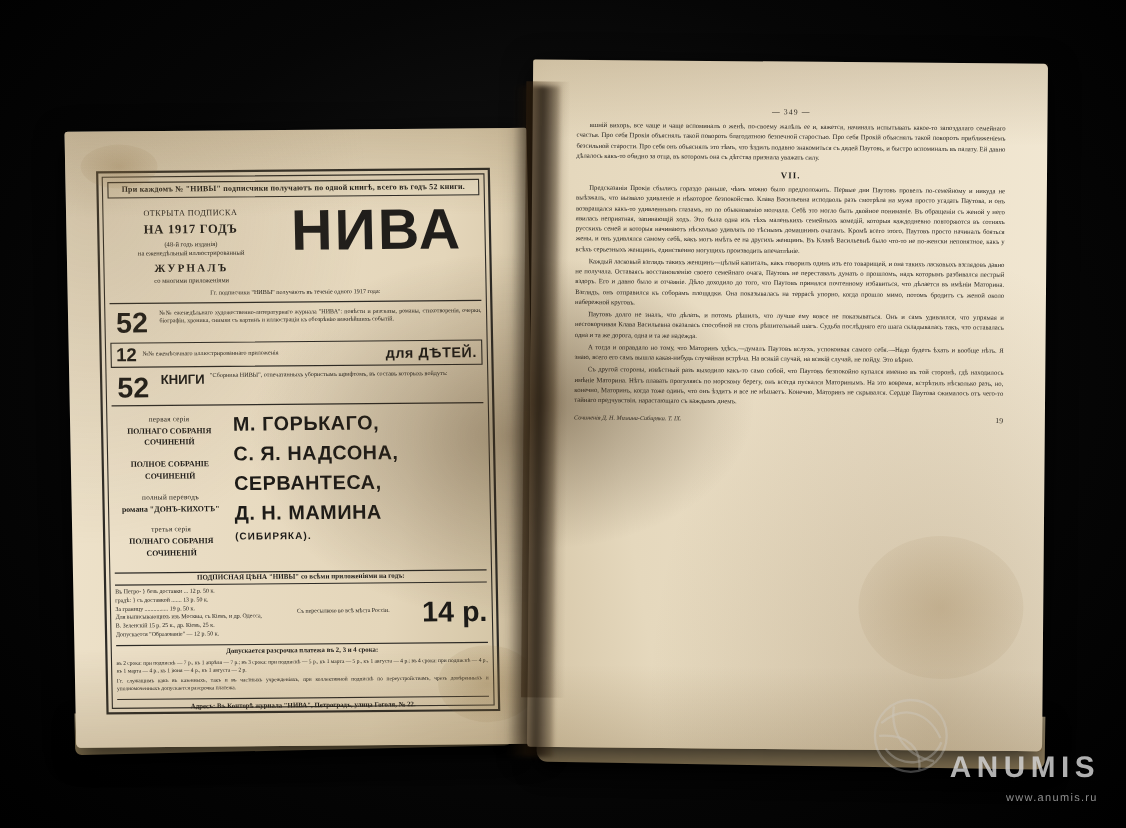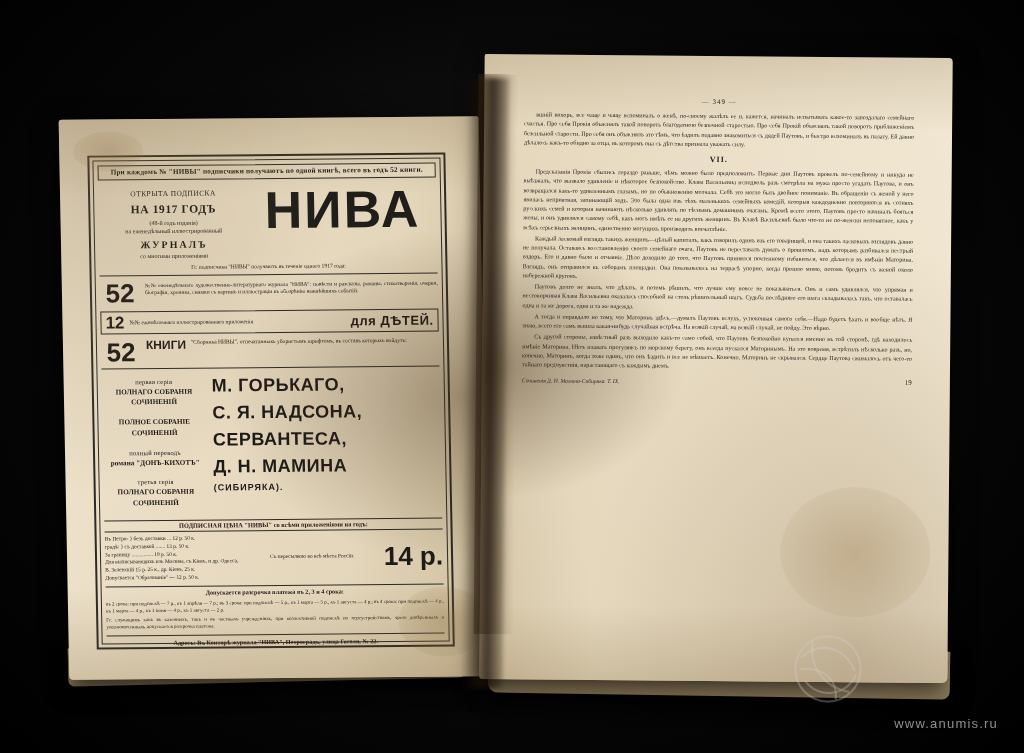--- a/index.html
+++ b/index.html
@@ -363,21 +363,21 @@
     font-size: 27px;
     letter-spacing: 5px;
     color: rgba(215,215,215,0.82);
     font-weight: bold;
   }
   #wm-url {
     position: absolute;
     right: 26px;
     bottom: 22px;
     font-family: "Liberation Sans", sans-serif;
-    font-size: 13px;
+    font-size: 10px;
     letter-spacing: 1.2px;
     color: rgba(190,190,190,0.75);
   }
   #wm-mark {
     position: absolute;
     right: 148px;
     bottom: 36px;
     width: 96px;
     height: 96px;
     opacity: .55;
@@ -517,15 +517,16 @@
 
   <svg id="wm-mark" viewBox="0 0 100 100">
     <g fill="none" stroke="rgba(210,210,210,0.55)" stroke-width="2.2">
       <circle cx="50" cy="50" r="34"></circle>
       <path d="M22 38 C 45 18, 68 30, 78 52"></path>
       <path d="M26 62 C 40 82, 70 78, 79 56"></path>
       <path d="M34 22 C 30 50, 48 70, 72 74"></path>
       <path d="M20 50 C 48 48, 60 62, 58 82"></path>
     </g>
   </svg>
+  <div id="wm-text">ANUMIS</div>
   <div id="wm-url">www.anumis.ru</div>
 
 </div>
 
 </body></html>

